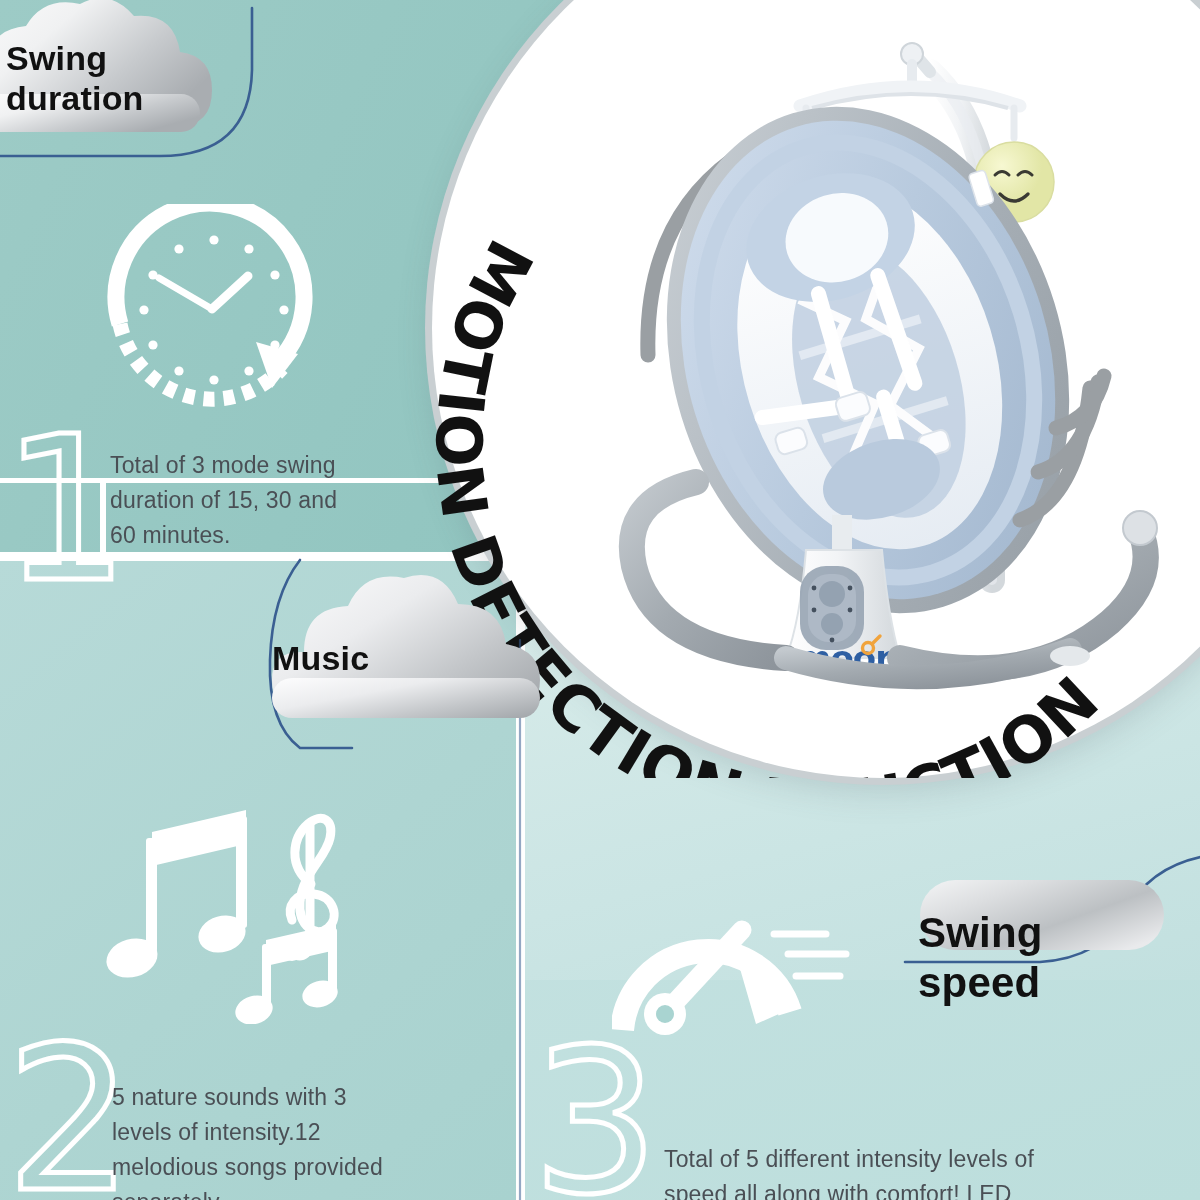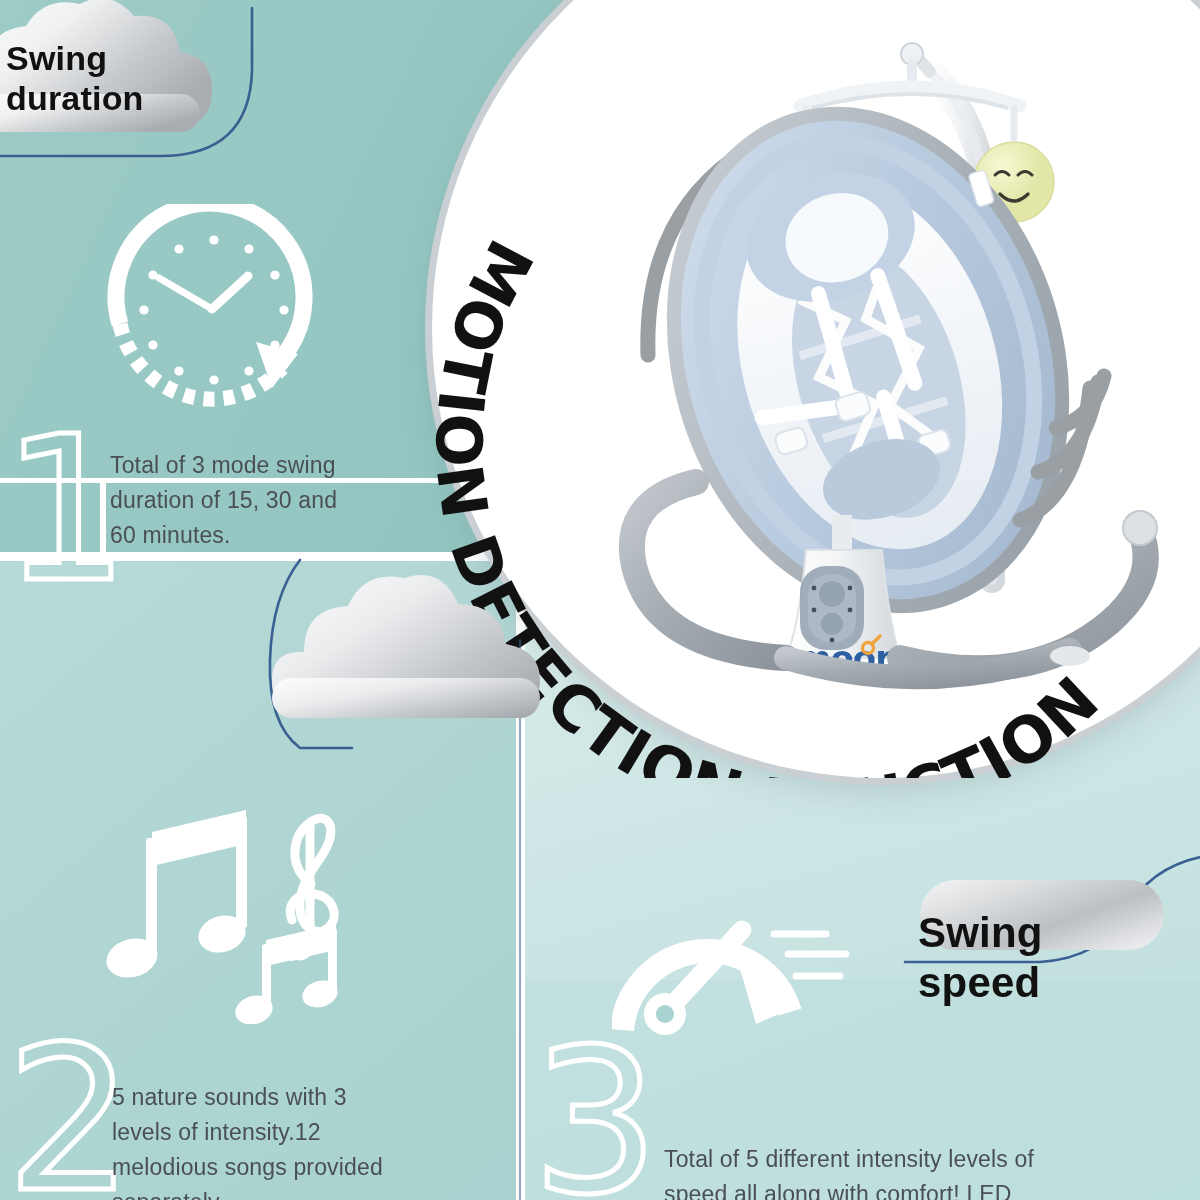--- a/index.html
+++ b/index.html
@@ -311,20 +311,21 @@
                Q 4 90 36 92
                Q 36 48 80 46
                Q 96 10 136 18
                Q 174 6 190 44
                Q 232 44 238 84
                Q 272 90 272 120
                Q 272 150 240 150 Z" fill="url(#cloudG2)"></path>
       <rect x="4" y="118" width="268" height="40" rx="20" fill="url(#cloudG2)"></rect>
     </g>
   </svg>
+  <div class="badge-txt" style="left:272px;top:638px;width:268px;font-size:34px;">Music</div>
 
   <svg style="position:absolute;left:918px;top:876px;width:248px;height:78px;z-index:5;" viewBox="0 0 248 78">
     <defs>
       <linearGradient id="pillG" x1="0" y1="0" x2="1" y2="0.8">
         <stop offset="0%" stop-color="#f4f5f6"></stop>
         <stop offset="30%" stop-color="#dcdee0"></stop>
         <stop offset="65%" stop-color="#bcc0c3"></stop>
         <stop offset="100%" stop-color="#e9eaec"></stop>
       </linearGradient>
     </defs>

